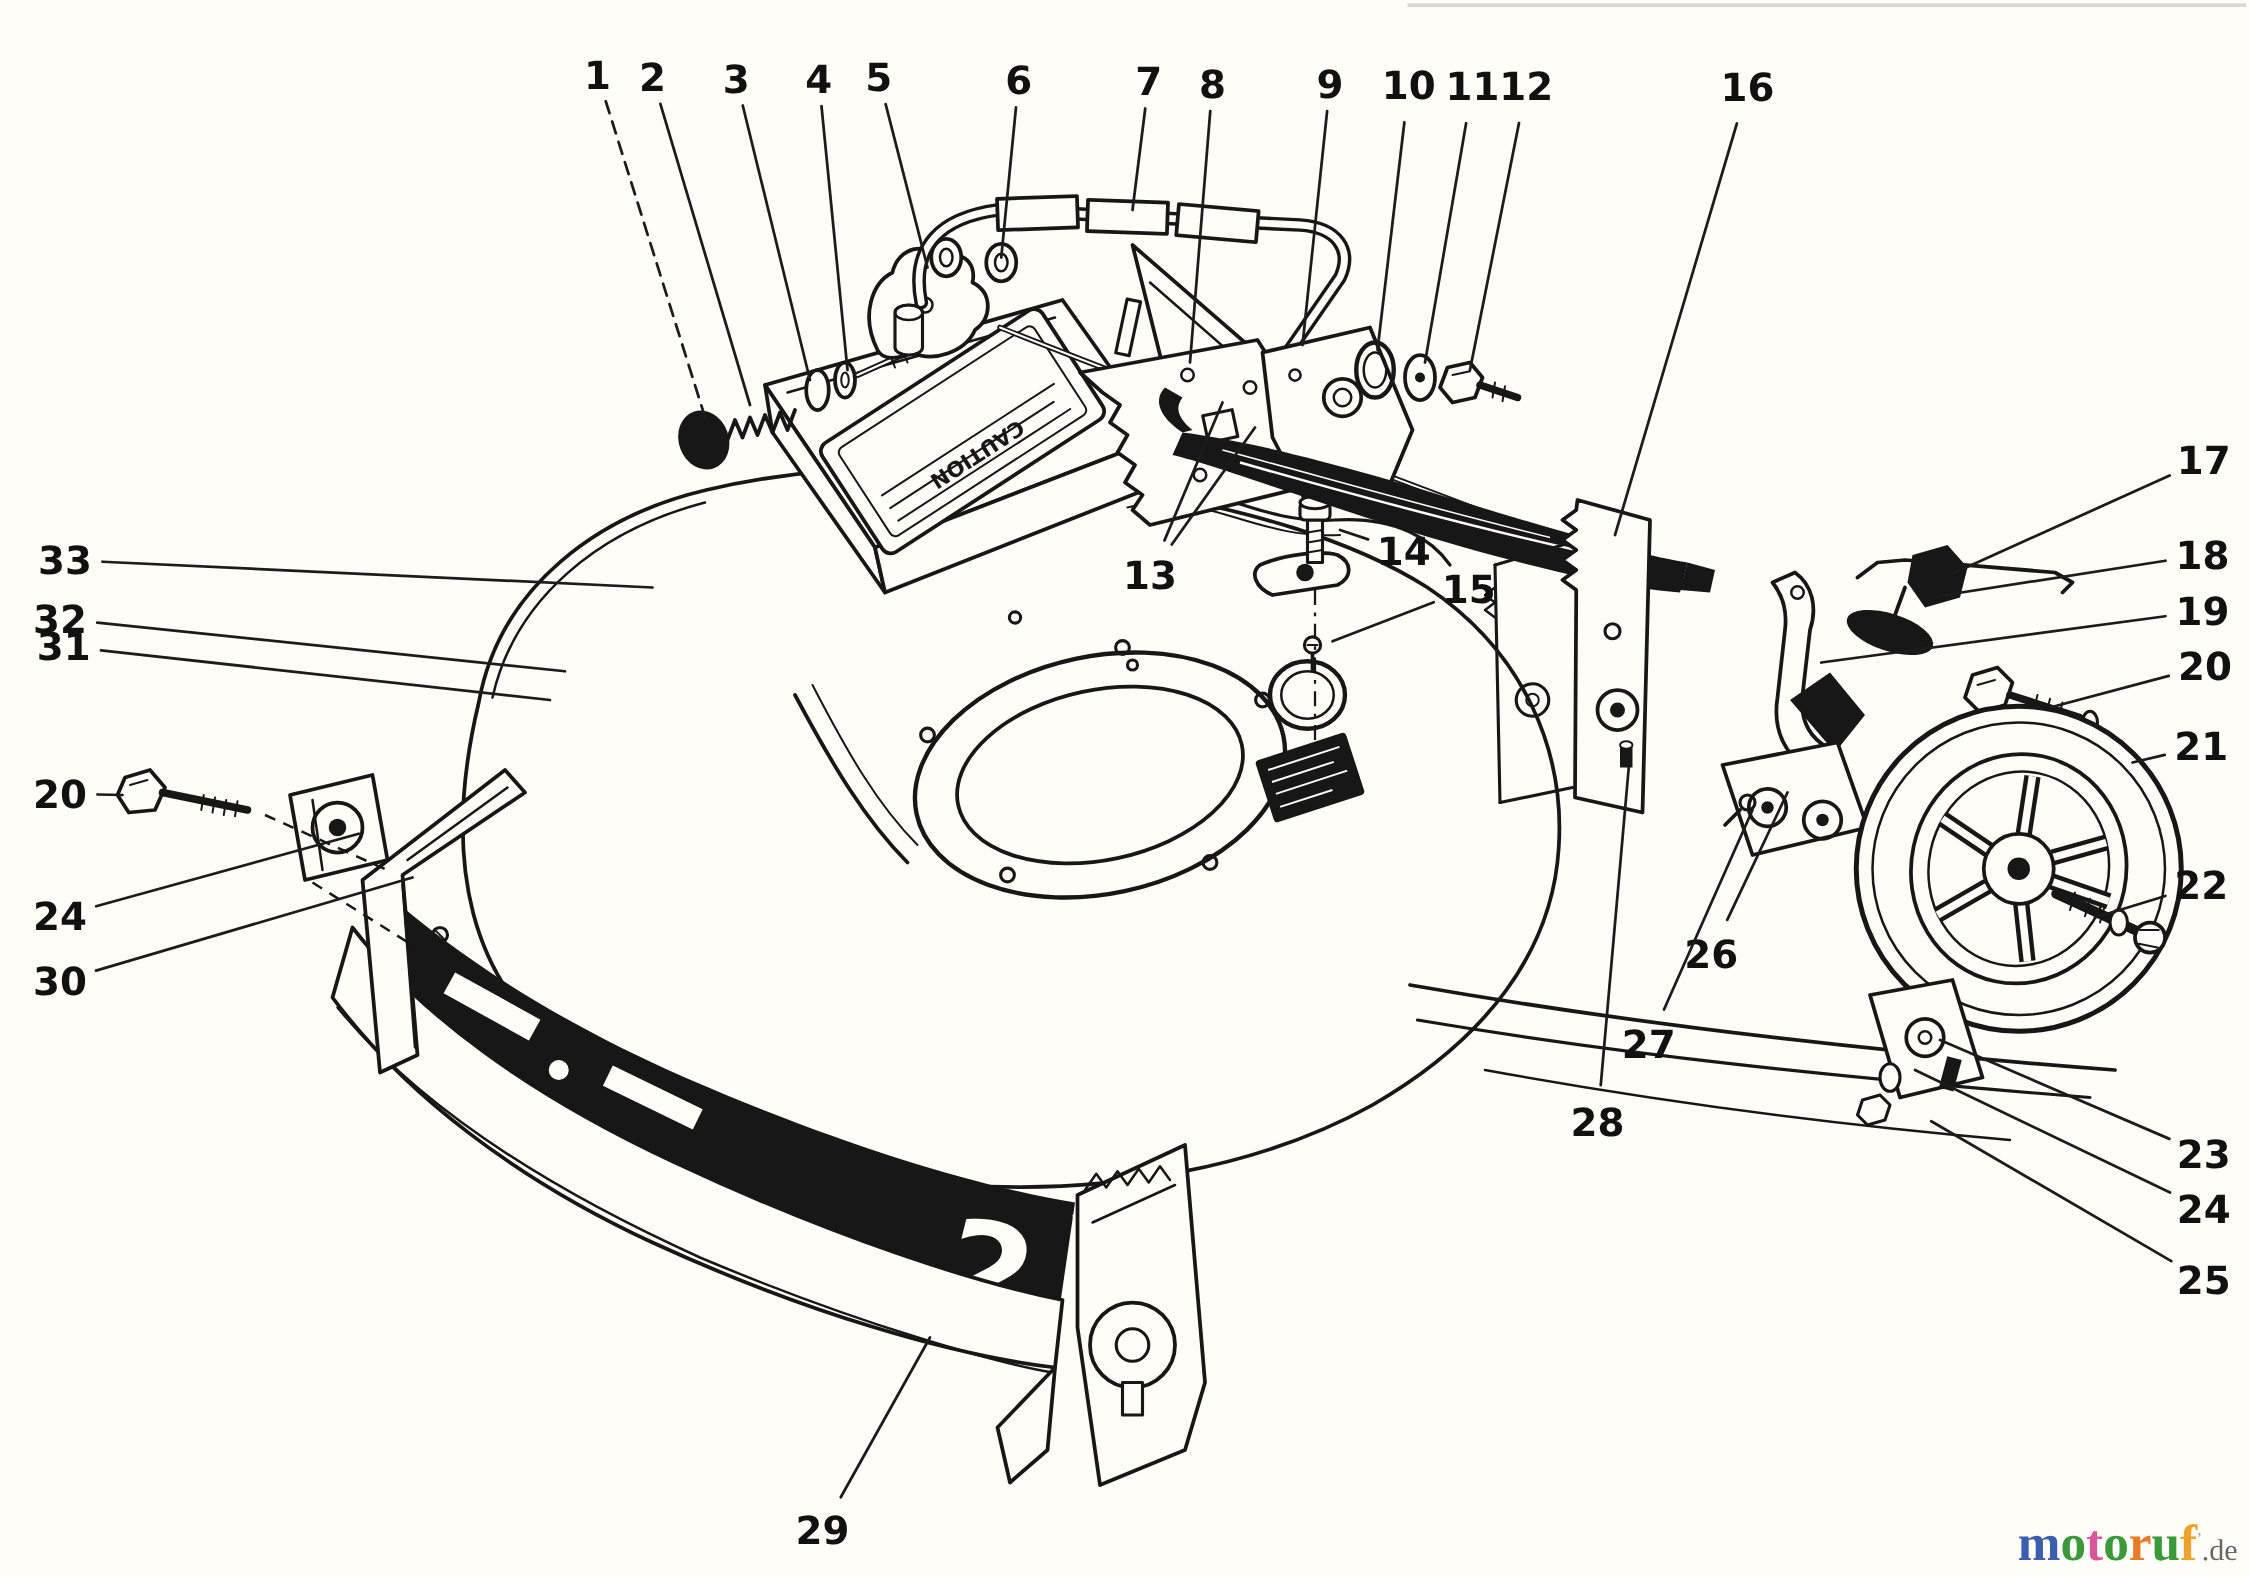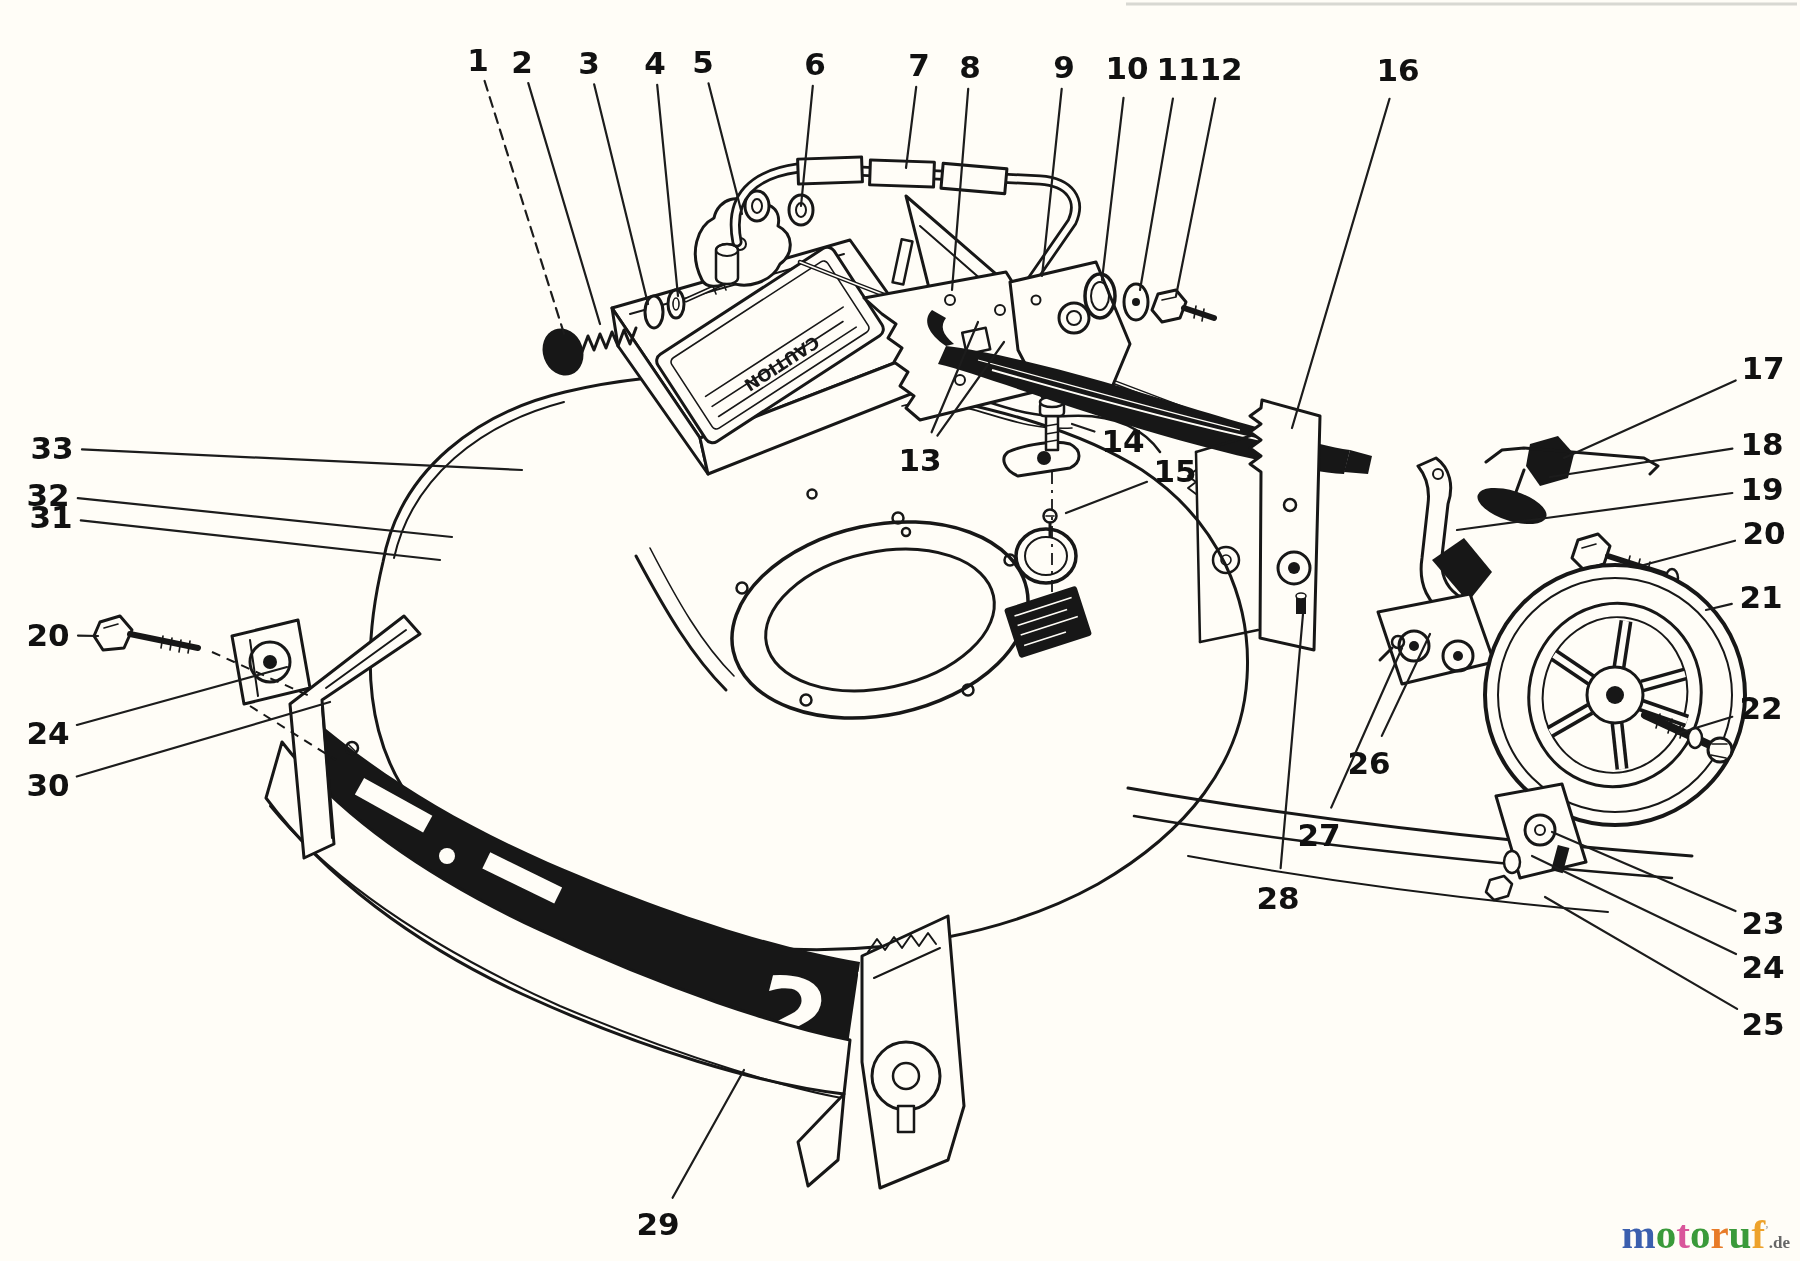--- a/index.html
+++ b/index.html
@@ -18,21 +18,21 @@
   .dash{fill:none;stroke:#171717;stroke-width:2;stroke-dasharray:9 7;}
   .dashdot{fill:none;stroke:#171717;stroke-width:1.8;stroke-dasharray:12 6 3 6;}
   .callout{font-family:"DejaVu Sans",sans-serif;font-size:31px;font-weight:bold;fill:#111;
            text-anchor:middle;}
   .leader{fill:none;stroke:#1c1c1c;stroke-width:2.2;stroke-linecap:round;}
   .decal2{font-family:"DejaVu Sans",sans-serif;font-weight:bold;font-size:102px;fill:#fffdf7;text-anchor:middle;}
   .cautiontxt{font-family:"DejaVu Sans",sans-serif;font-weight:bold;font-size:17px;fill:#171717;text-anchor:middle;}
   
   .logo{position:absolute;right:10px;bottom:6px;font-family:"Liberation Serif",serif;
         font-weight:bold;font-size:41px;line-height:1;white-space:nowrap;}
-  .logo .suffix{font-size:17px;font-weight:bold;}
+  .logo .suffix{font-size:24px;font-weight:normal;}
   .logo .mark{font-size:11px;vertical-align:super;color:#aaa;}
 </style>
 </head>
 <body>
 
 <div class="stage">
 <svg width="1800" height="1261" viewBox="0 0 1800 1261">
 
   <line x1="1126" y1="4" x2="1797" y2="4" stroke="#d8d8d2" stroke-width="3"></line>
 

